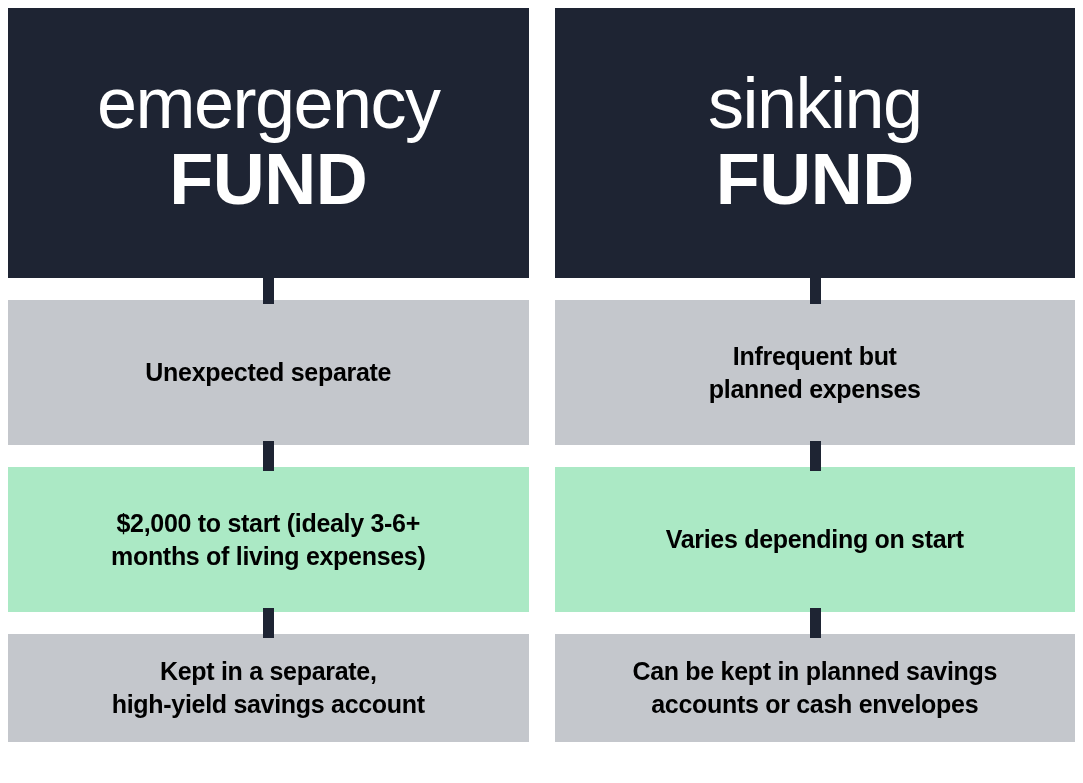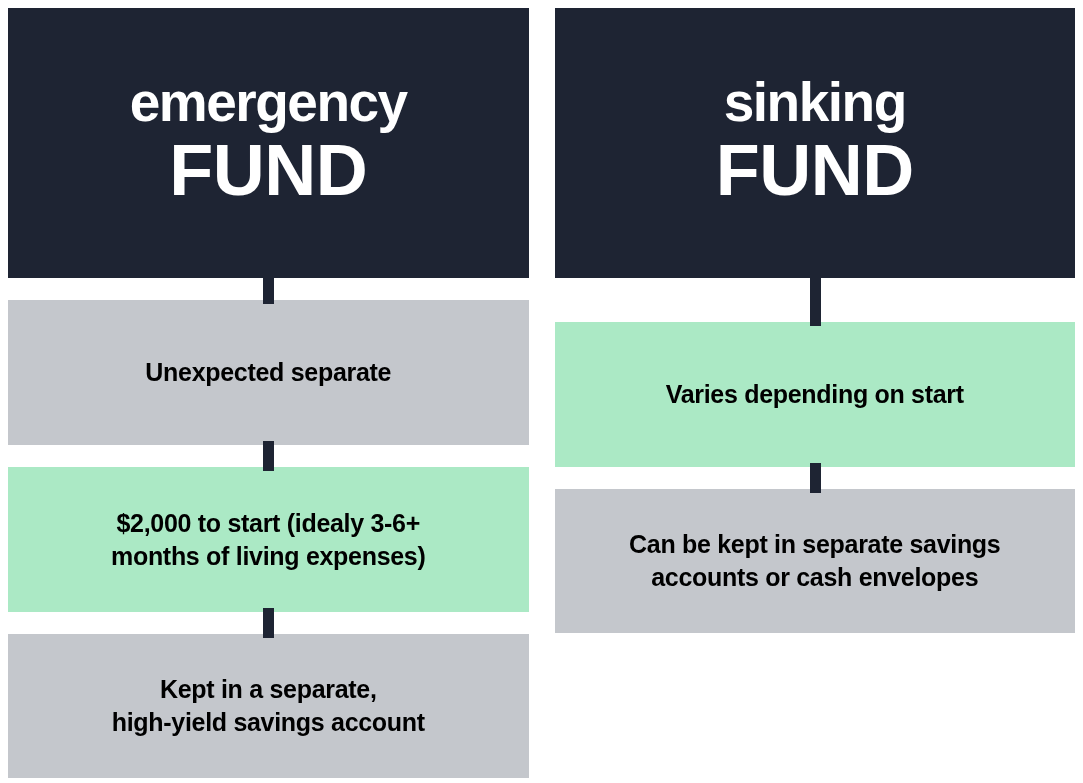--- a/index.html
+++ b/index.html
@@ -63,22 +63,22 @@
     color: #ffffff;
     display: flex;
     flex-direction: column;
     align-items: center;
     justify-content: center;
     text-align: center;
     padding: 0 18px;
     box-sizing: border-box;
   }
   .header-line-1 {
-    font-size: 55px;
-    font-weight: 700;
+    font-size: 72px;
+    font-weight: 400;
     line-height: 1.0;
     letter-spacing: -1.5px;
     white-space: nowrap;
   }
   .header-line-2 {
     font-size: 72px;
     font-weight: 700;
     line-height: 1.12;
     letter-spacing: -0.5px;
     white-space: nowrap;
@@ -99,21 +99,21 @@
   .row-box.gray  { background: #c4c7cc; }
   .row-box.green { background: #abe9c5; }
 
   .row-text {
     font-size: 25px;
     font-weight: 700;
     line-height: 1.32;
     letter-spacing: -0.3px;
     white-space: pre-line;
   }
-  .row-box.last { height: 144px; }
+  .row-box.last { height: 108px; }
 </style>
 </head>
 <body>
 
 <div id="infographic">
   <div class="columns">
 
     <div class="column">
 
       <div class="header-box">
@@ -145,30 +145,34 @@
 
     <div class="column">
 
       <div class="header-box">
         <div class="header-line-1">sinking</div>
         <div class="header-line-2">FUND</div>
       </div>
 
       <div class="connector"></div>
 
+      <div class="row-box gray">
+        <div class="row-text">Infrequent but
+planned expenses</div>
+      </div>
 
       <div class="connector"></div>
 
       <div class="row-box green">
         <div class="row-text">Varies depending on start</div>
       </div>
 
       <div class="connector"></div>
 
       <div class="row-box gray last">
-        <div class="row-text">Can be kept in separate savings
+        <div class="row-text">Can be kept in planned savings
 accounts or cash envelopes</div>
       </div>
 
     </div>
 
   </div>
 </div>
 
 </body></html>

